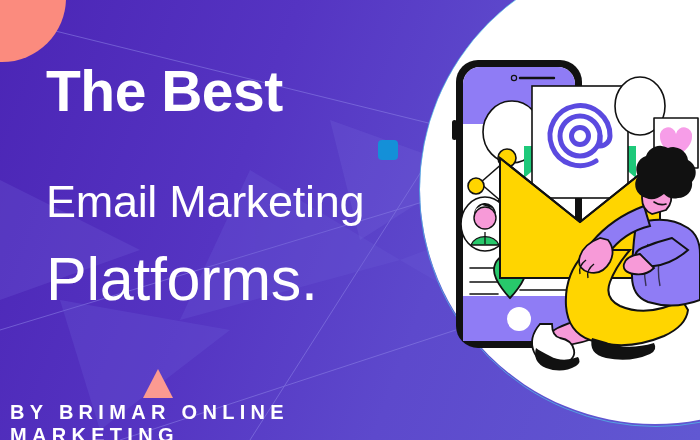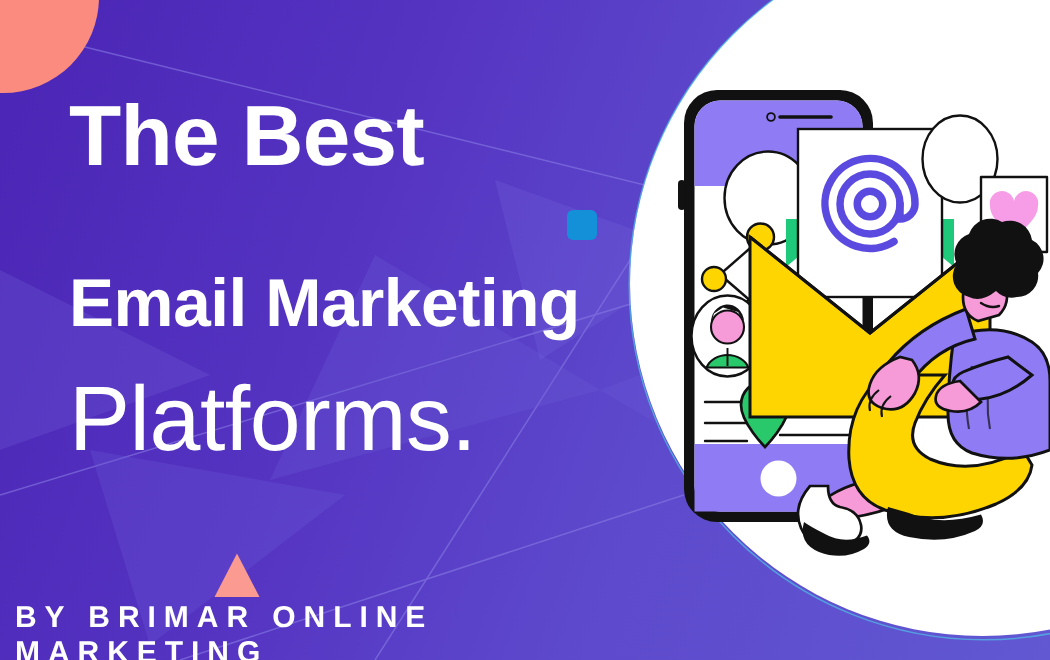--- a/index.html
+++ b/index.html
@@ -58,21 +58,21 @@
     opacity: .65;
   }
 
   
   .headline { position: absolute; left: 46px; top: 62px; width: 400px; }
   .line-1 {
     font-size: 57px; font-weight: 700; color: #ffffff;
     letter-spacing: -0.5px; line-height: 1.02; margin: 0;
   }
   .line-2 {
-    font-size: 45px; font-weight: 700; color: #ffffff;
+    font-size: 45px; font-weight: 400; color: #ffffff;
     letter-spacing: -0.3px; line-height: 1.05; margin: 58px 0 0 0;
   }
   .line-3 {
     font-size: 61px; font-weight: 400; color: #ffffff;
     letter-spacing: -0.3px; line-height: 1.05; margin: 22px 0 0 0;
   }
   .byline {
     position: absolute; left: 10px; top: 401px;
     width: 430px; text-align: left;
     font-size: 20px; font-weight: 700; color: #ffffff;

